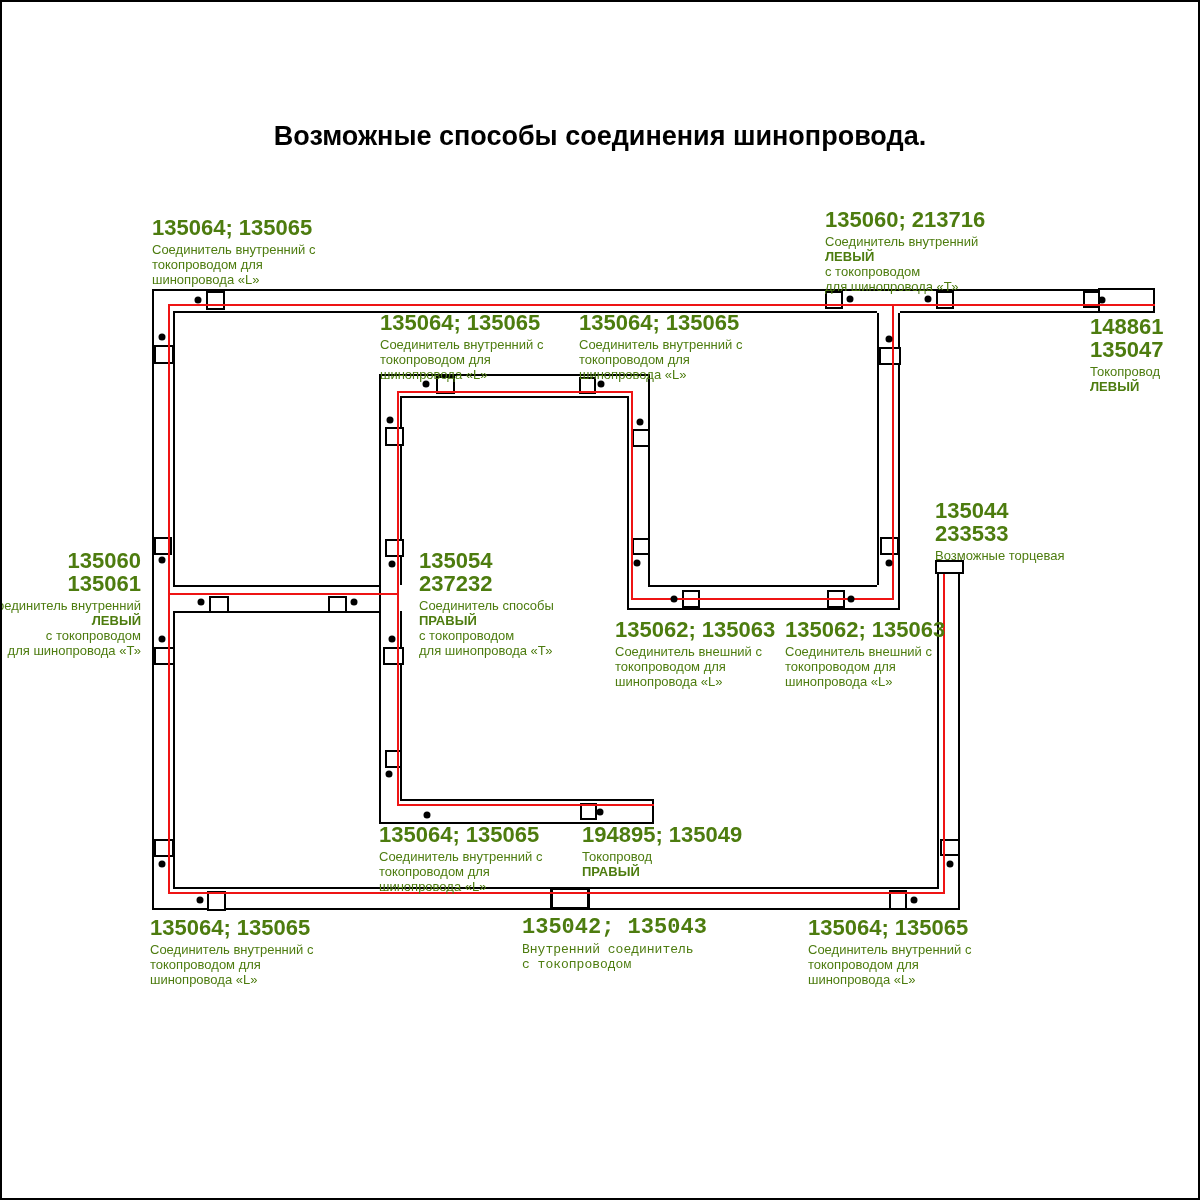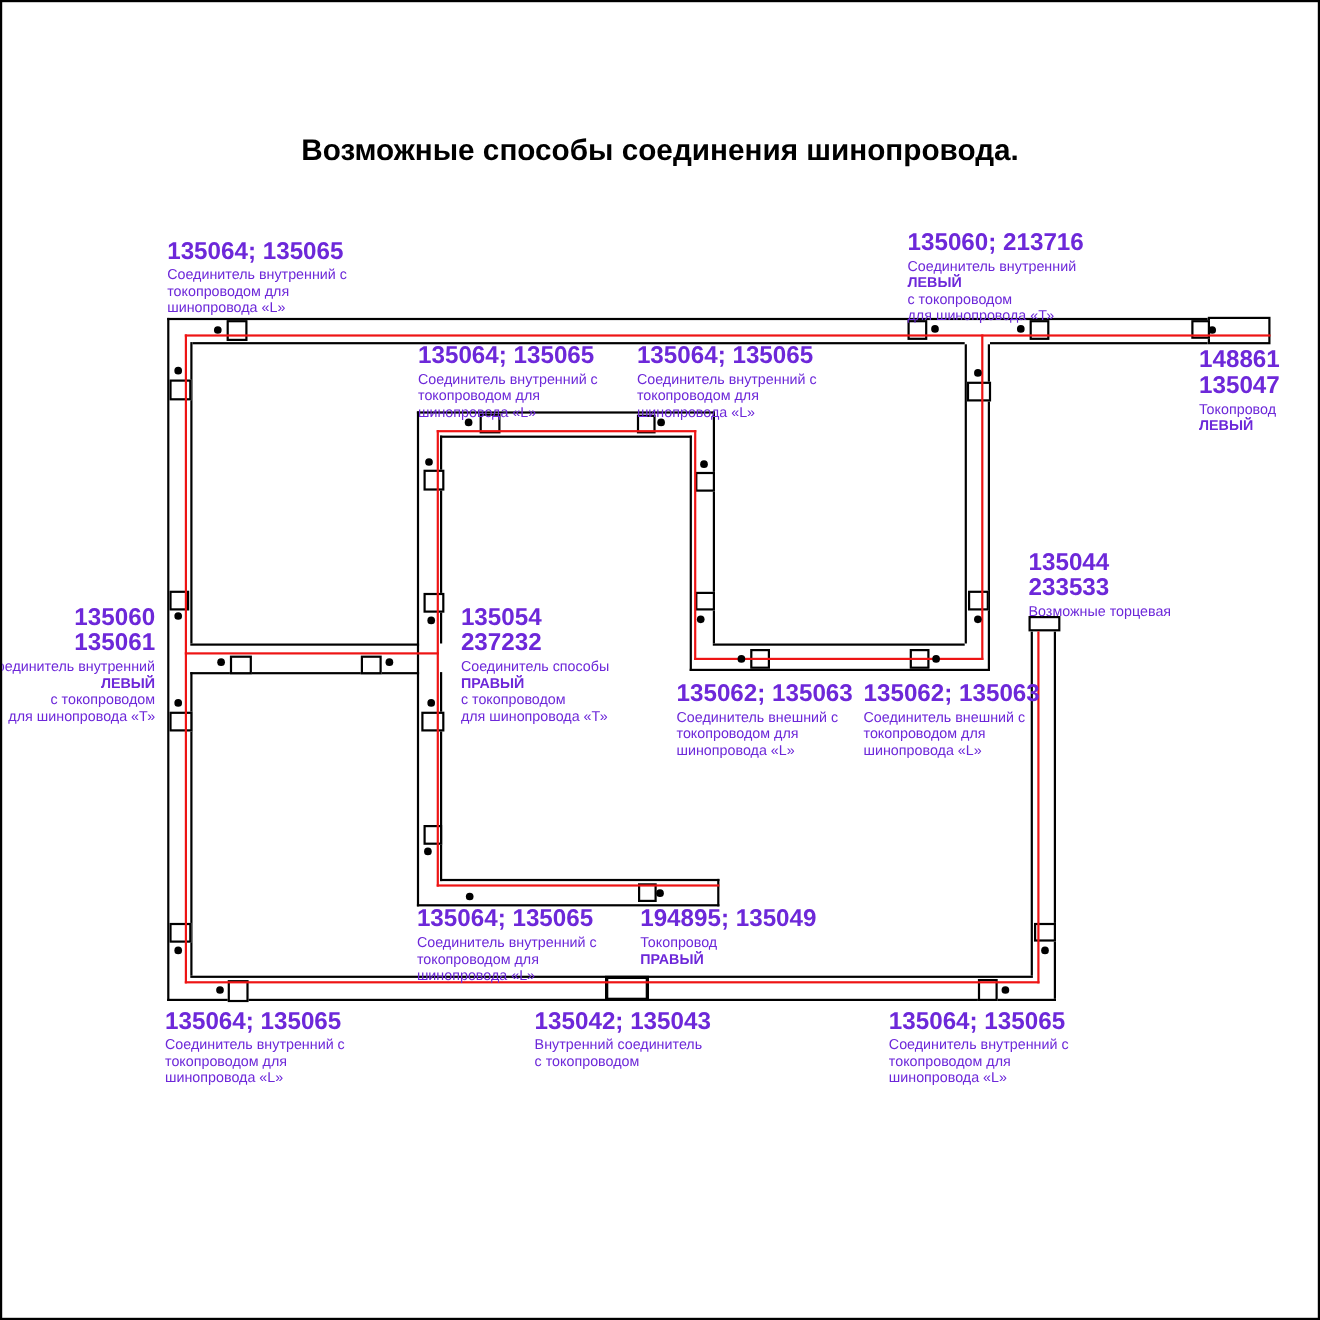--- a/index.html
+++ b/index.html
@@ -23,21 +23,21 @@
   }
   #title1{top:62px;}
   #title2{top:100px;margin-top:19px;}
   
   .bl{position:absolute;background:#000;}                
   .rl{position:absolute;}                                 
   .conn{position:absolute;background:#fff;border:2px solid #000;box-sizing:border-box;}
   .conn.big{border-width:3px;}
   .piece{position:absolute;background:#fff;border:2px solid #000;box-sizing:border-box;}
   .dot{position:absolute;width:7px;height:7px;border-radius:50%;background:#000;transform:translate(-50%,-50%);}
-  .lbl{position:absolute;color:#6d28d9;}
+  .lbl{position:absolute;color:#4d7c0f;}
   .lbl .nums{font-weight:bold;font-size:22px;line-height:23px;white-space:nowrap;}
   .lbl .line{font-size:13px;line-height:15px;white-space:nowrap;}
   .lbl .line.b{font-weight:bold;}
   .lbl .body{margin-top:3px;}
   .lbl.right{text-align:right;}
 </style>
 </head>
 <body>
 
 <div class="page">
@@ -236,21 +236,21 @@
         </div>
       </div>
       <div class="lbl" style="left: 148px; top: 914px;">
         <div class="nums">135064; 135065</div>
         <div class="body">
           <div class="line">Соединитель внутренний с</div>
           <div class="line">токопроводом для</div>
           <div class="line">шинопровода «L»</div>
         </div>
       </div>
-      <div class="lbl" style="left: 484px; top: 914px;">
+      <div class="lbl" style="left: 520px; top: 914px; font-family: Liberation Mono, monospace;">
         <div class="nums">135042; 135043</div>
         <div class="body">
           <div class="line">Внутренний соединитель</div>
           <div class="line">с токопроводом</div>
         </div>
       </div>
       <div class="lbl" style="left: 806px; top: 914px;">
         <div class="nums">135064; 135065</div>
         <div class="body">
           <div class="line">Соединитель внутренний с</div>

